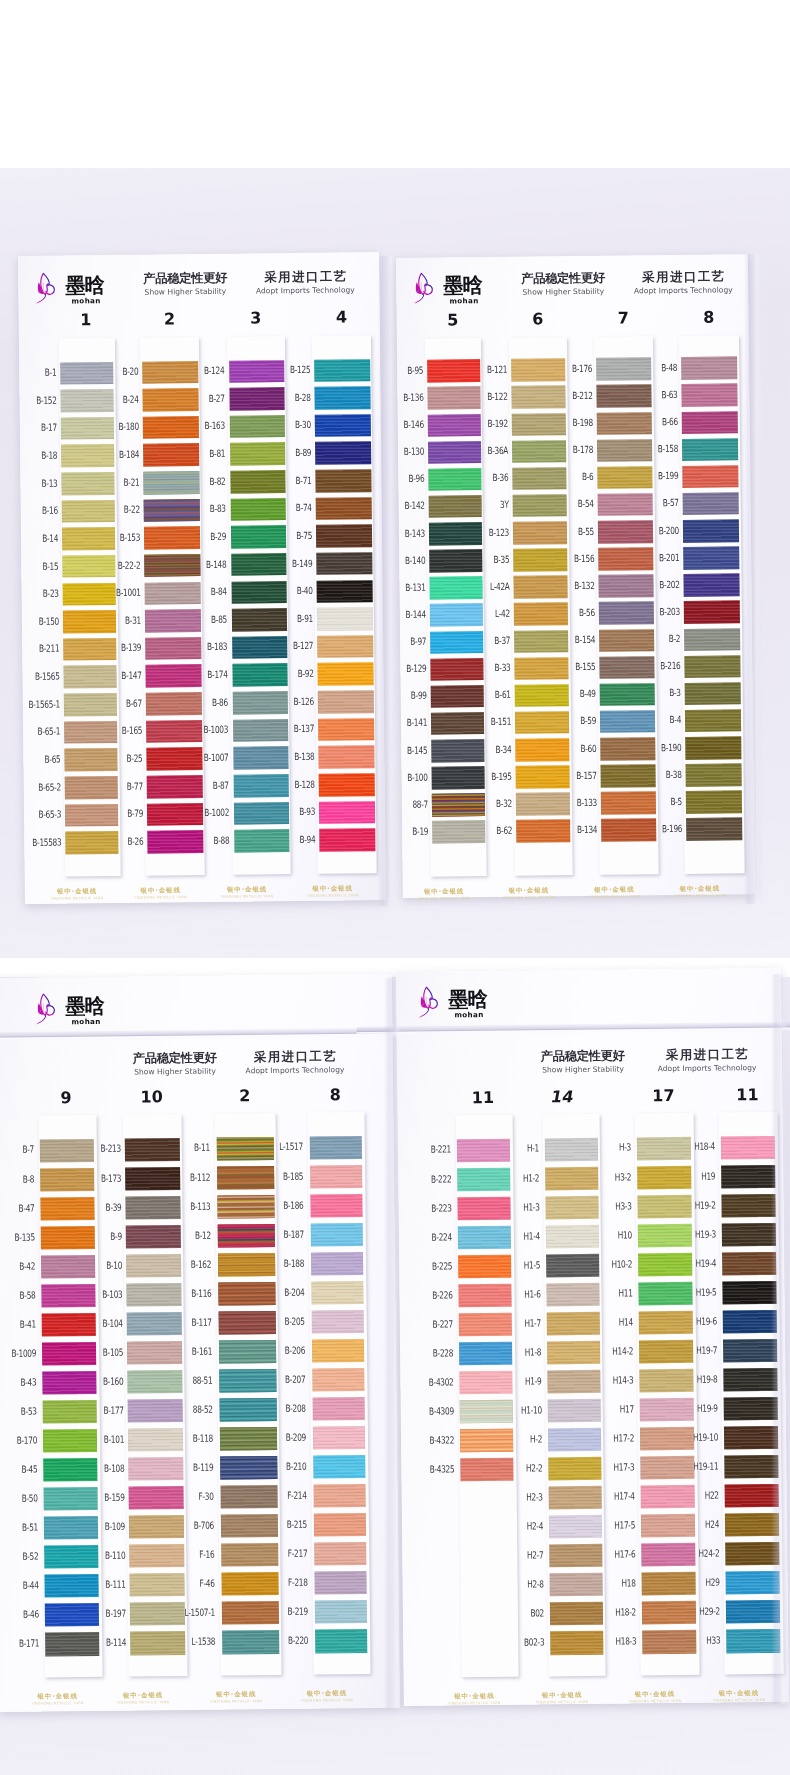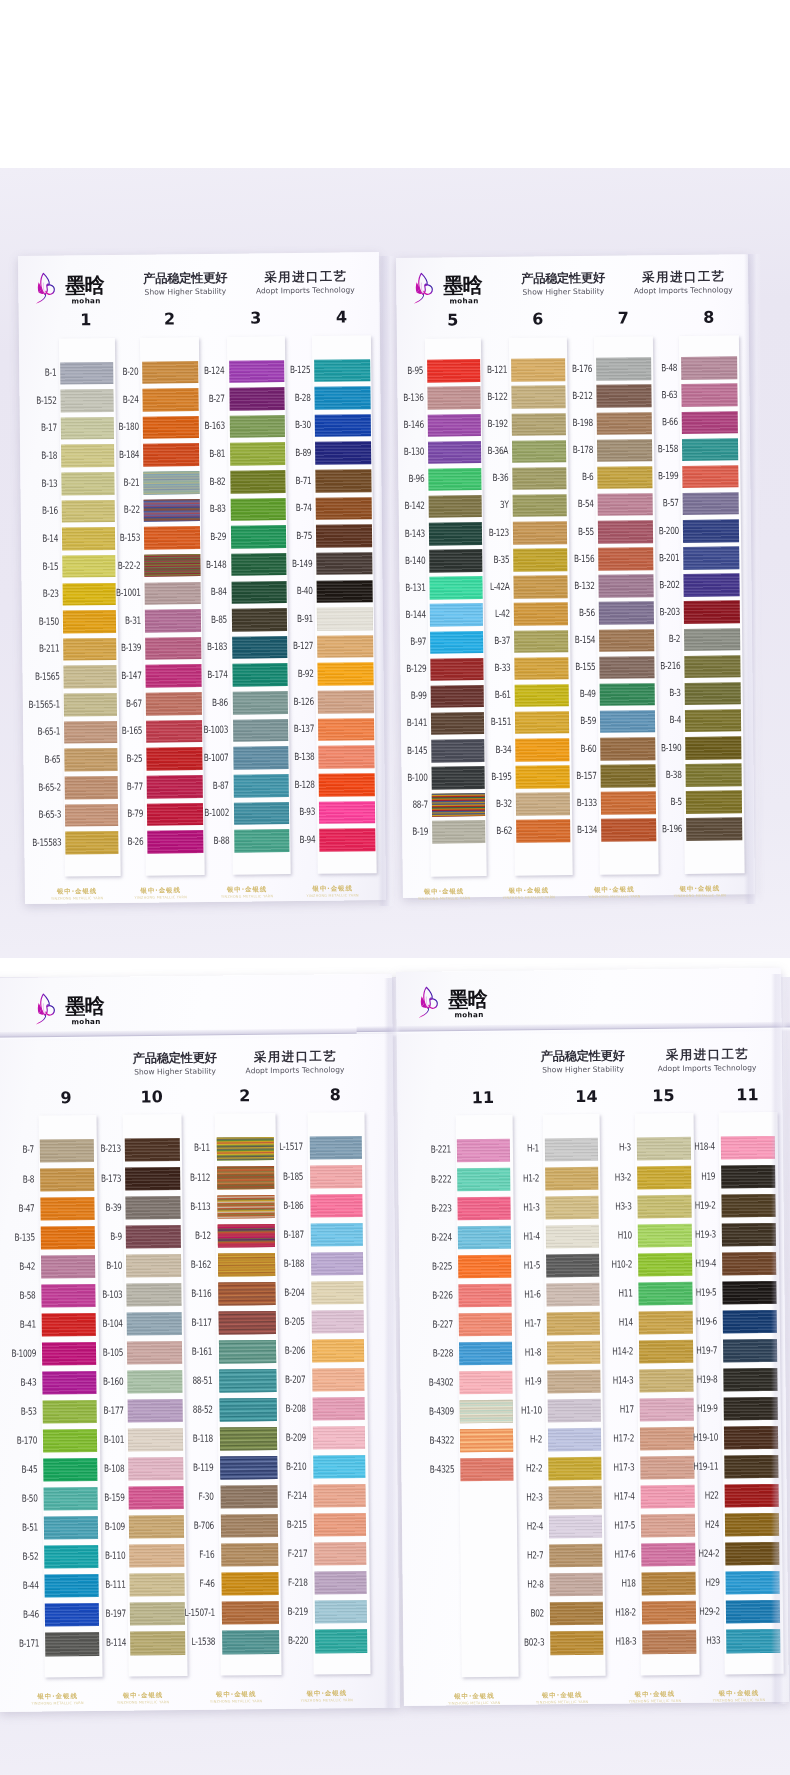--- a/index.html
+++ b/index.html
@@ -755,21 +755,21 @@
 <div class="lbl" style="left:-7.0px;top:348.7px;width:60px;">B-227</div>
 <div class="lbl" style="left:-7.0px;top:377.8px;width:60px;">B-228</div>
 <div class="lbl" style="left:-7.0px;top:406.8px;width:60px;">B-4302</div>
 <div class="lbl" style="left:-7.0px;top:435.9px;width:60px;">B-4309</div>
 <div class="lbl" style="left:-7.0px;top:464.9px;width:60px;">B-4322</div>
 <div class="lbl" style="left:-7.0px;top:494.0px;width:60px;">B-4325</div>
 <div class="foot" style="left:30.5px;top:722px;">
         <div class="fc">银中·金银线</div>
         <div class="fe">YINZHONG  METALLIC YARN</div>
       </div>
-<div class="colnum" style="left:169px;top:119px;">14</div>
+<div class="colnum" style="left:145px;top:119px;font-style:italic;">14</div>
 <div class="strip" style="left:145.0px;top:144px;width:57px;height:562px;"></div>
 <div class="band" style="left:147.0px;top:167.5px;width:52.7px;height:23.2px;background-color:#c9c9c9;"></div>
       <div class="band" style="left:147.0px;top:196.6px;width:52.7px;height:23.2px;background-color:#cdaa62;"></div>
       <div class="band" style="left:147.0px;top:225.6px;width:52.7px;height:23.2px;background-color:#d1bc84;"></div>
       <div class="band" style="left:147.0px;top:254.7px;width:52.7px;height:23.2px;background-color:#e2ded0;"></div>
       <div class="band" style="left:147.0px;top:283.7px;width:52.7px;height:23.2px;background-color:#5a5a5a;"></div>
       <div class="band" style="left:147.0px;top:312.8px;width:52.7px;height:23.2px;background-color:#cbb9af;"></div>
       <div class="band" style="left:147.0px;top:341.8px;width:52.7px;height:23.2px;background-color:#cca85e;"></div>
       <div class="band" style="left:147.0px;top:370.9px;width:52.7px;height:23.2px;background-color:#d3b06a;"></div>
       <div class="band" style="left:147.0px;top:399.9px;width:52.7px;height:23.2px;background-color:#c4ab8e;"></div>
@@ -797,21 +797,21 @@
 <div class="lbl" style="left:81.0px;top:523.0px;width:60px;">H2-3</div>
 <div class="lbl" style="left:81.0px;top:552.1px;width:60px;">H2-4</div>
 <div class="lbl" style="left:81.0px;top:581.1px;width:60px;">H2-7</div>
 <div class="lbl" style="left:81.0px;top:610.1px;width:60px;">H2-8</div>
 <div class="lbl" style="left:81.0px;top:639.2px;width:60px;">B02</div>
 <div class="lbl" style="left:81.0px;top:668.2px;width:60px;">B02-3</div>
 <div class="foot" style="left:118.3px;top:722px;">
         <div class="fc">银中·金银线</div>
         <div class="fe">YINZHONG  METALLIC YARN</div>
       </div>
-<div class="colnum" style="left:246.1px;top:119px;">15</div>
+<div class="colnum" style="left:246.1px;top:119px;">17</div>
 <div class="strip" style="left:237.0px;top:144px;width:59px;height:562px;"></div>
 <div class="band" style="left:239.0px;top:167.5px;width:54.3px;height:23.2px;background-color:#c8c49e;"></div>
       <div class="band" style="left:239.0px;top:196.6px;width:54.3px;height:23.2px;background-color:#c9a830;"></div>
       <div class="band" style="left:239.0px;top:225.6px;width:54.3px;height:23.2px;background-color:#c5bc6e;"></div>
       <div class="band" style="left:239.0px;top:254.7px;width:54.3px;height:23.2px;background-color:#a5d45e;"></div>
       <div class="band" style="left:239.0px;top:283.7px;width:54.3px;height:23.2px;background-color:#90c430;"></div>
       <div class="band" style="left:239.0px;top:312.8px;width:54.3px;height:23.2px;background-color:#4cbb62;"></div>
       <div class="band" style="left:239.0px;top:341.8px;width:54.3px;height:23.2px;background-color:#c8a248;"></div>
       <div class="band" style="left:239.0px;top:370.9px;width:54.3px;height:23.2px;background-color:#c09a3a;"></div>
       <div class="band" style="left:239.0px;top:399.9px;width:54.3px;height:23.2px;background-color:#c8b070;"></div>

